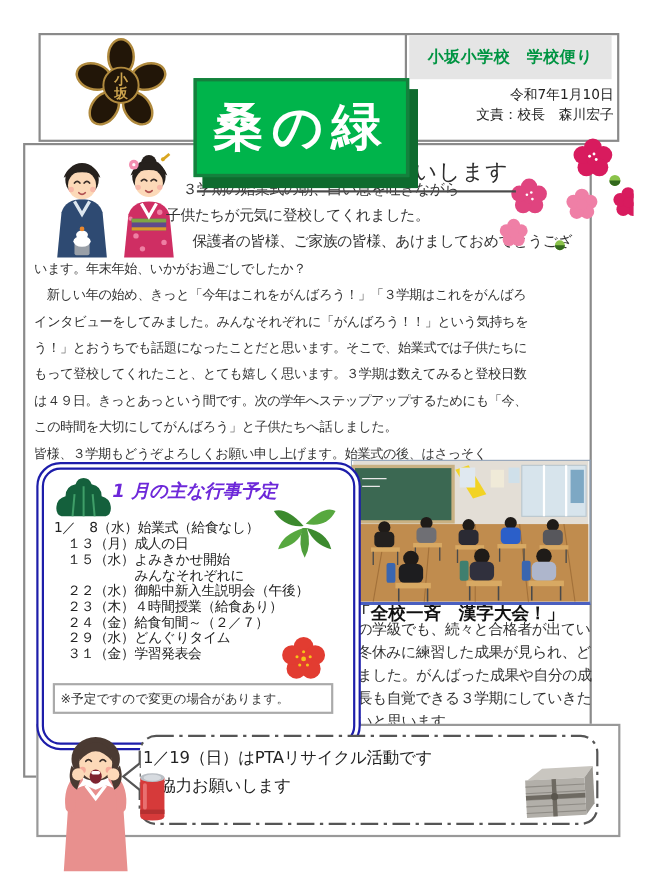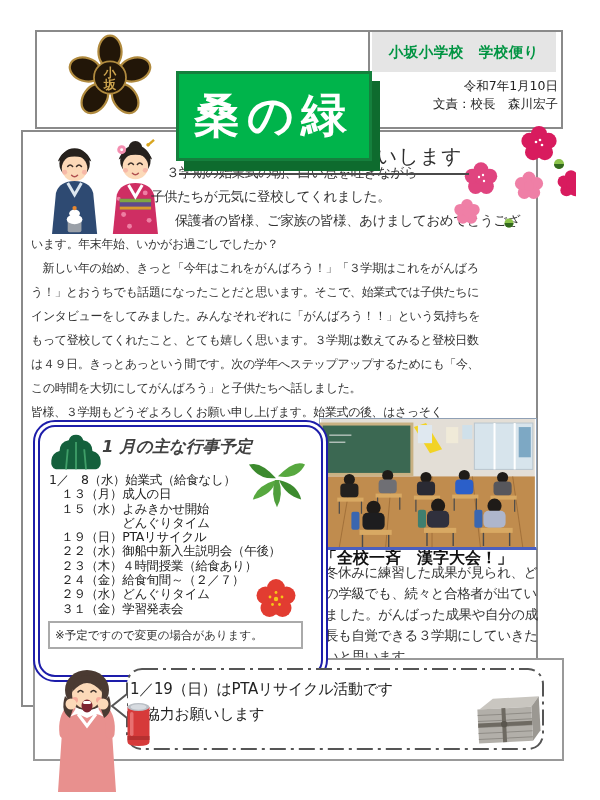--- a/index.html
+++ b/index.html
@@ -25,21 +25,21 @@
   .main-box{left:21px;top:130px;width:513px;height:573px;border:2px solid #8a8a8a;background:#fff;}
   .greet-heading{
     left:156px;top:11px;font-size:20px;color:#2e2e2e;letter-spacing:1px;
     padding:0 6px 3px 6px;border-bottom:2px solid #4a4a4a;white-space:nowrap;z-index:2;
   }
   .pline{position:absolute;white-space:nowrap;font-size:13.5px;letter-spacing:-0.4px;color:#333;line-height:20px;}
   .pflow{left:8px;top:100px;width:502px;line-height:24px;font-size:12px;letter-spacing:-0.4px;color:#333;}
   .pflow div{white-space:nowrap;}
   
   .sched-box{left:10px;top:288px;width:281px;height:248px;border:7px double #1d1daa;border-radius:22px;background:#fff;z-index:2;}
-  .sched-title{left:62px;top:9px;font-size:16.5px;font-weight:bold;color:#404040;white-space:nowrap;font-style:italic;}
+  .sched-title{left:62px;top:9px;font-size:16.5px;font-weight:bold;color:#6d28d9;white-space:nowrap;font-style:italic;}
   .sched-list{left:9px;top:46px;width:250px;font-size:12.5px;line-height:14.3px;color:#222;letter-spacing:-0.3px;}
   .sched-list div{white-space:nowrap;}
   .sched-note{
     left:8px;top:194px;width:246px;height:24px;border:2px solid #aaa;
     font-size:11.5px;line-height:24px;color:#333;padding-left:5px;white-space:nowrap;background:#fff;
   }
   
   .photo-frame{left:296px;top:286px;width:216px;height:128px;border:1px solid #8fa0b5;border-bottom:3px solid #4a5fc0;z-index:1;}
   .kanji-title{left:298px;top:416px;font-size:16px;font-weight:bold;color:#111;white-space:nowrap;letter-spacing:0px;}
   .kanji-flow{left:302px;top:430px;width:214px;line-height:21px;font-size:13.5px;letter-spacing:-0.4px;color:#333;}
@@ -163,22 +163,22 @@
 
   <div class="abs greet-heading">今年もよろしくお願いします</div>
 
   <div class="pline" style="left:143px;top:30px">３学期の始業式の朝、白い息を吐きながら</div>
   <div class="pline" style="left:128px;top:54px">子供たちが元気に登校してくれました。</div>
   <div class="pline" style="left:152px;top:78px">保護者の皆様、ご家族の皆様、あけましておめでとうござ</div>
 
   <div class="abs pflow">
     <div>います。年末年始、いかがお過ごしでしたか？</div>
     <div>　新しい年の始め、きっと「今年はこれをがんばろう！」「３学期はこれをがんばろ</div>
+    <div>インタビューをしてみました。みんなそれぞれに「がんばろう！！」という気持ちを</div>
     <div>う！」とおうちでも話題になったことだと思います。そこで、始業式では子供たちに</div>
-    <div>インタビューをしてみました。みんなそれぞれに「がんばろう！！」という気持ちを</div>
     <div>もって登校してくれたこと、とても嬉しく思います。３学期は数えてみると登校日数</div>
     <div>は４９日。きっとあっという間です。次の学年へステップアップするためにも「今、</div>
     <div>この時間を大切にしてがんばろう」と子供たちへ話しました。</div>
     <div>皆様、３学期もどうぞよろしくお願い申し上げます。始業式の後、はさっそく</div>
   </div>
 
   <div class="abs sched-box">
     <svg class="abs pine" viewBox="0 0 60 46">
       <path d="M8,42 Q2,40 3,32 Q4,24 12,22 Q12,12 22,10 Q24,4 30,4 Q36,4 38,10 Q48,12 48,22 Q56,24 57,32 Q58,40 52,42 Z" fill="#14603c"></path>
       <g stroke="#3f9e68" stroke-width="2" fill="none">
@@ -192,22 +192,21 @@
       <path d="M30,26 Q14,8 2,12 Q12,28 30,26 Z" fill="#3c8a2e"></path>
       <path d="M32,24 Q50,6 60,12 Q52,28 32,24 Z" fill="#57a83f"></path>
       <path d="M30,28 Q10,34 6,48 Q26,44 30,28 Z" fill="#57a83f"></path>
       <path d="M33,28 Q40,44 56,48 Q52,32 33,28 Z" fill="#3c8a2e"></path>
       <path d="M29,28 Q24,44 31,56 Q38,44 33,28 Z" fill="#4f9e3c"></path>
     </svg>
     <div class="abs sched-list">
       <div>1／　8（水）始業式（給食なし）</div>
       <div>　１３（月）成人の日</div>
       <div>　１５（水）よみきかせ開始</div>
-      <div>　　　　　　どんぐりタイム</div>
-      <div>　１９（日）PTAリサイクル</div>
+      <div>　　　　　　みんなそれぞれに</div>
       <div>　２２（水）御船中新入生説明会（午後）</div>
       <div>　２３（木）４時間授業（給食あり）</div>
       <div>　２４（金）給食旬間～（２／７）</div>
       <div>　２９（水）どんぐりタイム</div>
       <div>　３１（金）学習発表会</div>
     </div>
     <svg class="abs redplum" viewBox="0 0 48 48">
       <g fill="#e23c31">
         <circle cx="24" cy="13" r="9"></circle>
           <circle cx="34.5" cy="20.5" r="9"></circle>
@@ -312,22 +311,22 @@
           <rect x="161" y="91" width="22" height="17" rx="5" fill="#aeb6cc"></rect>
           <rect x="158" y="108" width="32" height="5" fill="#d8a963"></rect>
           <line x1="161" y1="113" x2="161" y2="126" stroke="#4a4a4a" stroke-width="1.4"></line>
           <line x1="187" y1="113" x2="187" y2="126" stroke="#4a4a4a" stroke-width="1.4"></line>
         </g>
     </g>
   </svg>
 
   <div class="abs kanji-title">「全校一斉　漢字大会！」</div>
   <div class="abs kanji-flow">
+    <div>の学級でも、続々と合格者が出てい</div>
     <div>冬休みに練習した成果が見られ、ど</div>
-    <div>の学級でも、続々と合格者が出てい</div>
     <div>ました。がんばった成果や自分の成</div>
     <div>長も自覚できる３学期にしていきた</div>
     <div>いと思います。</div>
   </div>
 </div>
 
 <div class="abs bottom-box"></div>
 
 <svg class="abs woman" viewBox="0 0 94 134">
   <ellipse cx="47" cy="30" rx="22" ry="20" fill="#4a3a32"></ellipse>

